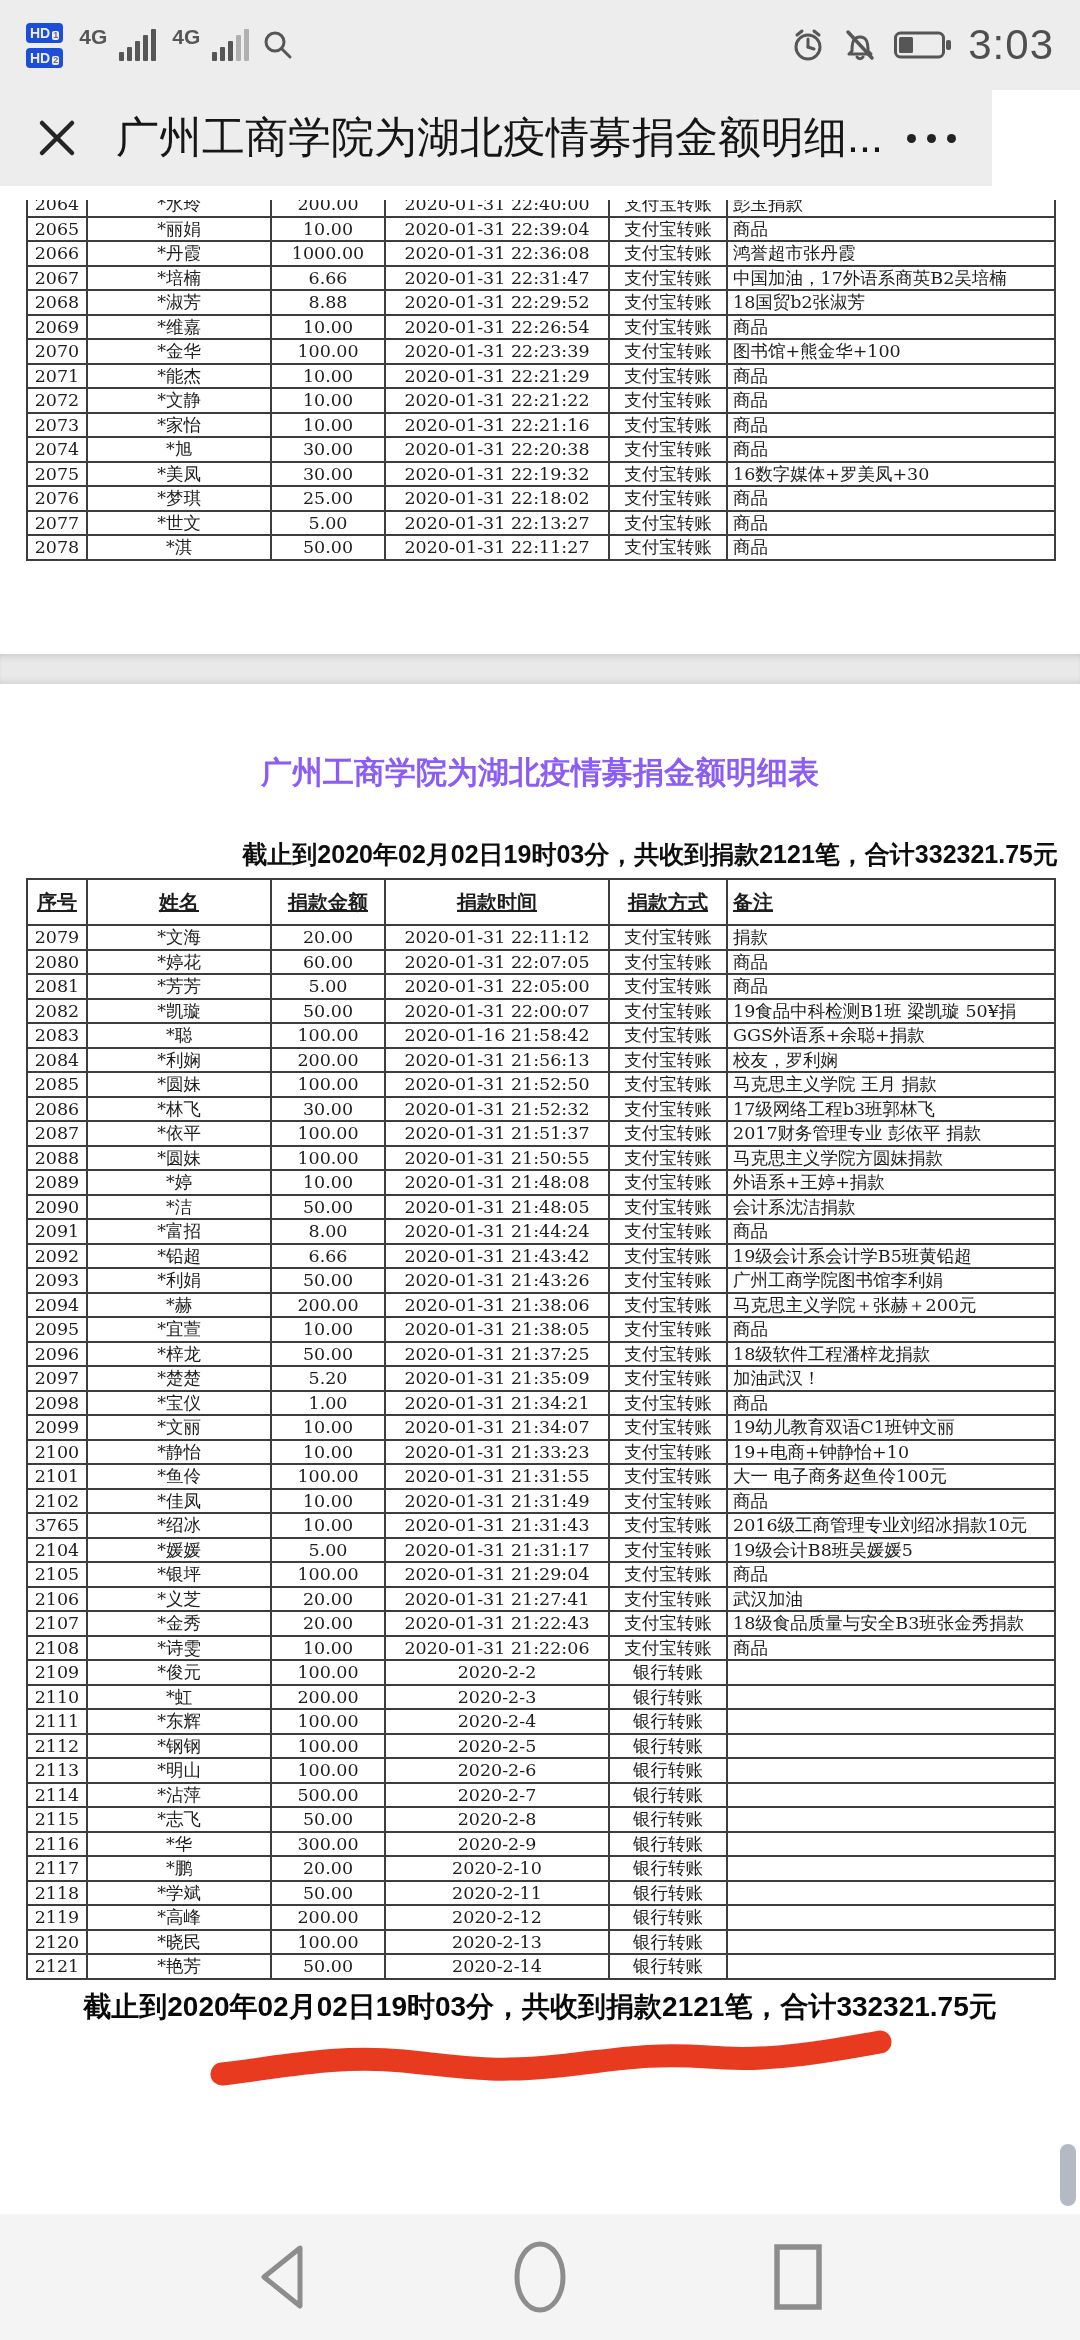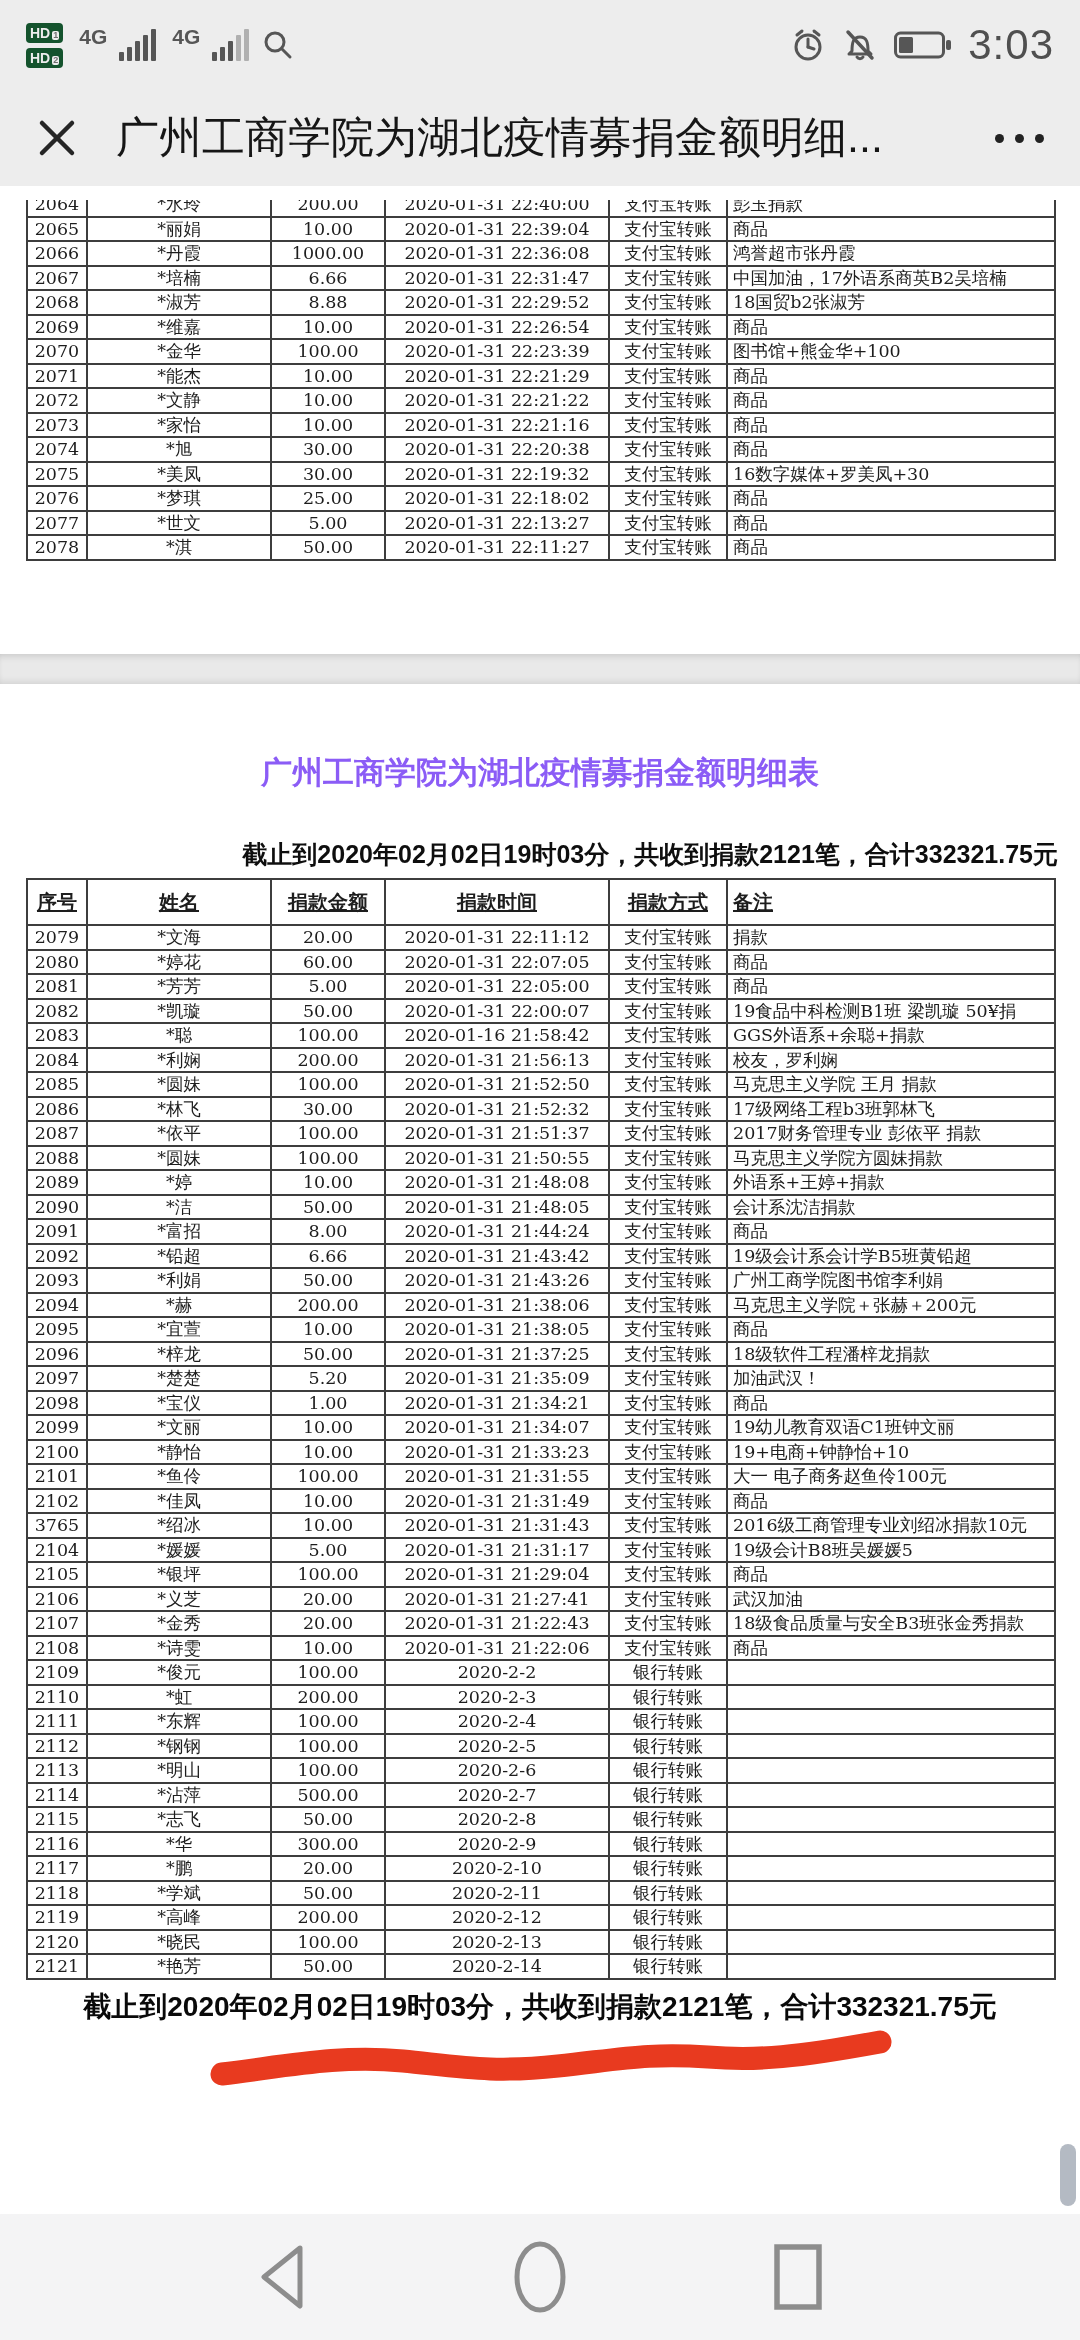--- a/index.html
+++ b/index.html
@@ -5,32 +5,32 @@
   html,body{margin:0;padding:0;}
   body{
     width:1080px;height:2340px;position:relative;background:#ffffff;
     font-family:"Liberation Sans","DejaVu Sans",sans-serif;overflow:hidden;
   }
   
   .statusbar{position:absolute;top:0;left:0;width:1080px;height:90px;background:#ededed;
     display:flex;align-items:center;justify-content:space-between;box-sizing:border-box;padding:0 26px;color:#565656;}
   .sb-left{display:flex;align-items:center;gap:12px;}
   .hd-stack{display:flex;flex-direction:column;gap:5px;}
-  .hd-badge{background:#14532d;color:#ededed;font-size:14px;font-weight:bold;line-height:1;
+  .hd-badge{background:#1d4ed8;color:#ededed;font-size:14px;font-weight:bold;line-height:1;
     border-radius:4px;padding:3px 4px;display:flex;align-items:flex-end;gap:2px;}
   .hd-badge .sub{font-size:9px;background:#ededed;color:#6e6e6e;border-radius:2px;padding:0 1px;line-height:1;}
   .sig-group{display:flex;align-items:flex-end;gap:9px;margin-left:4px;}
   .sig-label{font-size:21px;font-weight:bold;color:#565656;margin-right:3px;line-height:1;transform:translateY(-14px);}
   .bars{display:flex;align-items:flex-end;gap:3px;}
   .bar{width:5px;background:#565656;border-radius:1px;}
   .bar.dim{background:#b0b0b0;}
   .sb-right{display:flex;align-items:center;gap:16px;}
   .sb-time{font-size:42px;color:#4f4f4f;letter-spacing:1px;}
   
-  .titlebar{position:absolute;top:90px;left:0;width:1080px;height:96px;background:#ededed;
+  .titlebar{position:absolute;top:90px;left:0;width:992px;height:96px;background:#ededed;
     display:flex;align-items:center;box-sizing:border-box;padding:0 34px;}
   .tb-title{flex:1;margin-left:36px;font-size:43px;color:#161616;white-space:nowrap;overflow:hidden;}
   .menu-dots{display:flex;gap:11px;padding:10px 2px;}
   .menu-dots i{width:9px;height:9px;border-radius:50%;background:#222;}
   
   .doc{position:absolute;top:186px;left:0;width:1080px;height:2028px;background:#ffffff;overflow:hidden;}
   table{border-collapse:collapse;table-layout:fixed;width:1028px;
     font-family:"DejaVu Serif","Liberation Serif",serif;color:#1d1d1d;}
   col.w0{width:60px;}col.w1{width:184px;}col.w2{width:114px;}col.w3{width:224px;}col.w4{width:118px;}col.w5{width:328px;}
   td,th{border:2px solid #3d3d3d;font-size:17.5px;line-height:22.5px;padding:0 5px;

